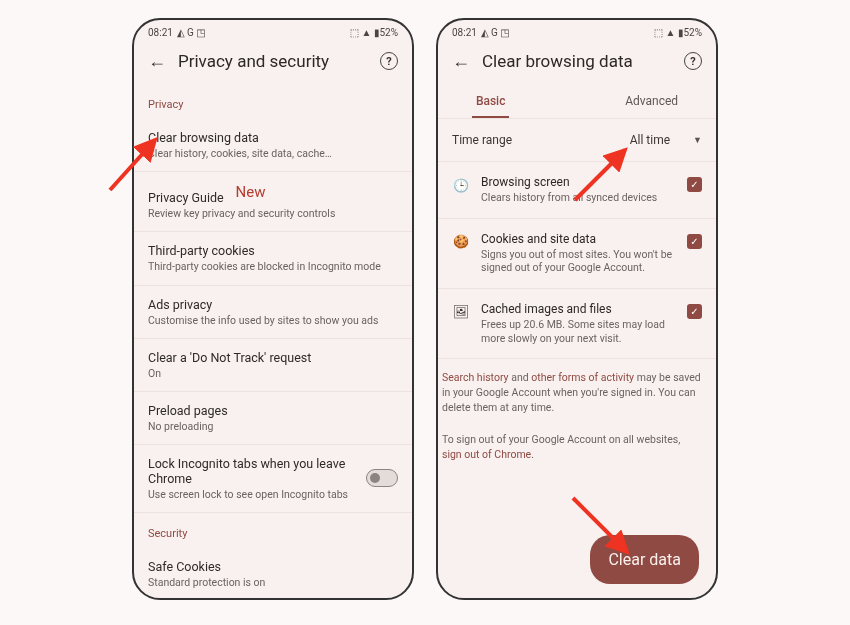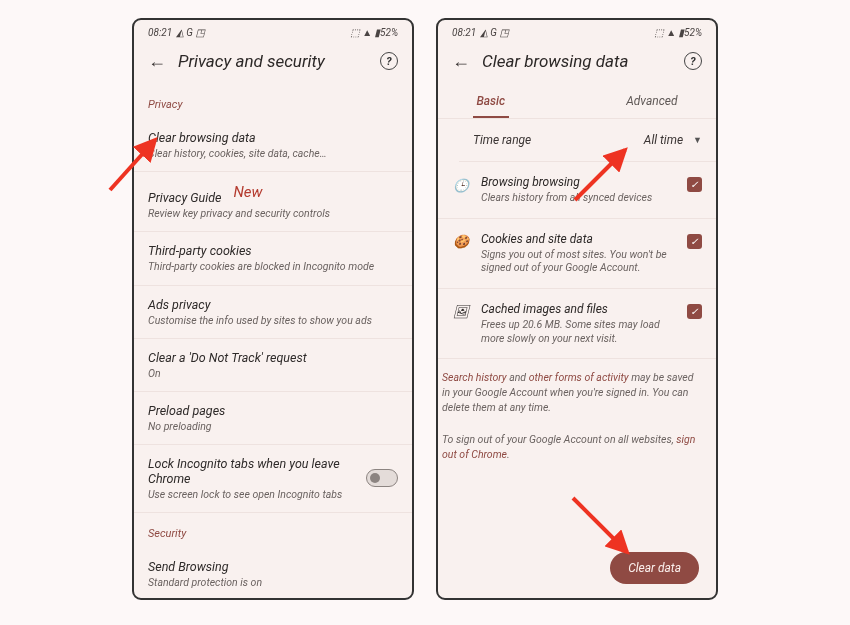--- a/index.html
+++ b/index.html
@@ -10,25 +10,25 @@
     display: flex;
     justify-content: center;
     gap: 22px;
     padding: 18px 10px;
     position: relative;
   }
   .phone {
     width: 282px;
     height: 582px;
     border: 2px solid #333;
-    border-radius: 9px;
+    border-radius: 28px;
     background: #f9f1ef;
     overflow: hidden;
     position: relative;
-    display: flex; flex-direction: column; font-style: italic;
+    display: flex; flex-direction: column;
   }
   .status-bar {
     height: 22px;
     font-size: 10px;
     padding: 3px 14px 0 14px;
     display: flex; justify-content: space-between;
     color: #4a4443;
   }
   .status-left, .status-right { display: flex; gap: 4px; align-items: center; }
   .header {
@@ -76,23 +76,23 @@
     padding-top: 4px;
     gap: 44px;
   }
   .tab { padding: 6px 4px 8px 4px; }
   .tab.active { color: #8f4a43; border-bottom: 2.5px solid #8f4a43; font-weight: 500; }
 
   .time-row {
     display: flex; justify-content: space-between; align-items: center;
     padding: 14px 14px;
     border-bottom: 1px solid #eee2df;
-    font-size: 12px; color: #3b3534; margin-left: 21px;
-  }
-  .time-select { display: flex; gap: 10px; align-items: center; }
+    font-size: 12px; color: #3b3534;
+  }
+  .time-select { display: flex; gap: 23px; align-items: center; }
   .dropdown-arrow { font-size: 9px; color: #555; }
 
   .check-row {
     display: flex; align-items: flex-start; gap: 11px;
     padding: 13px 14px; border-bottom: 1px solid #eee2df;
   }
   .check-icon {
     width: 18px; height: 18px; flex-shrink: 0;
     display: flex; align-items: center; justify-content: center;
     font-size: 13px; color: #2c2827; margin-top: 1px;
@@ -108,22 +108,22 @@
 
   .info-text {
     font-size: 10.5px; color: #6b6361; line-height: 1.4;
     padding: 12px 14px 6px 4px;
   }
   .info-link { color: #8f4a43; }
 
   .clear-btn {
     position: absolute; bottom: 14px; right: 17px;
     background: #8f4a43; color: #fbefec;
-    padding: 9px 18px; border-radius: 20px;
-    font-size: 12px;
+    padding: 15px 18px; border-radius: 20px;
+    font-size: 16px;
   }
 
   .arrow-annot {
     position: absolute; pointer-events: none;
   }
 </style>
 </head>
 <body>
 
 <div class="phone">
@@ -172,21 +172,21 @@
   <div class="row row-flex">
     <div class="row-body">
       <div class="row-title">Lock Incognito tabs when you leave Chrome</div>
       <div class="row-sub">Use screen lock to see open Incognito tabs</div>
     </div>
     <div class="toggle"></div>
   </div>
 
   <div class="section-label">Security</div>
   <div class="row" style="border-bottom:none; padding-bottom:2px;">
-    <div class="row-title">Send Browsing</div>
+    <div class="row-title">Safe Cookies</div>
     <div class="row-sub">Standard protection is on</div>
   </div>
 </div>
 
 <div class="phone">
   <div class="status-bar">
     <div class="status-left">
       <span>08:21</span>
       <span>◭ G ◳</span>
     </div>
@@ -209,21 +209,21 @@
     <span>Time range</span>
     <span class="time-select">
       <span>All time</span>
       <span class="dropdown-arrow">▼</span>
     </span>
   </div>
 
   <div class="check-row">
     <span class="check-icon">🕒</span>
     <div class="check-body">
-      <div class="check-title">Browsing browsing</div>
+      <div class="check-title">Browsing screen</div>
       <div class="check-sub">Clears history from all synced devices</div>
     </div>
     <div class="checkbox">✓</div>
   </div>
   <div class="check-row">
     <span class="check-icon">🍪</span>
     <div class="check-body">
       <div class="check-title">Cookies and site data</div>
       <div class="check-sub">Signs you out of most sites. You won't be signed out of your Google Account.</div>
     </div>

